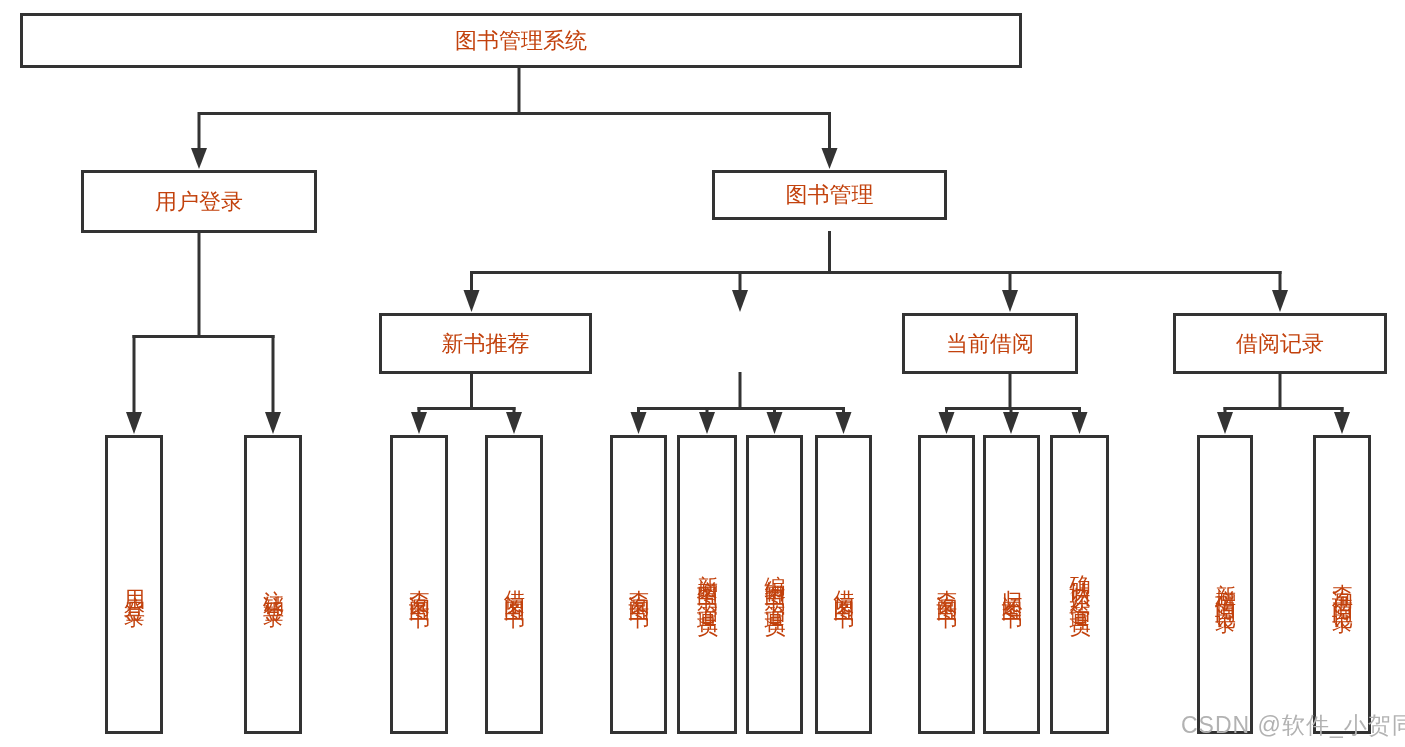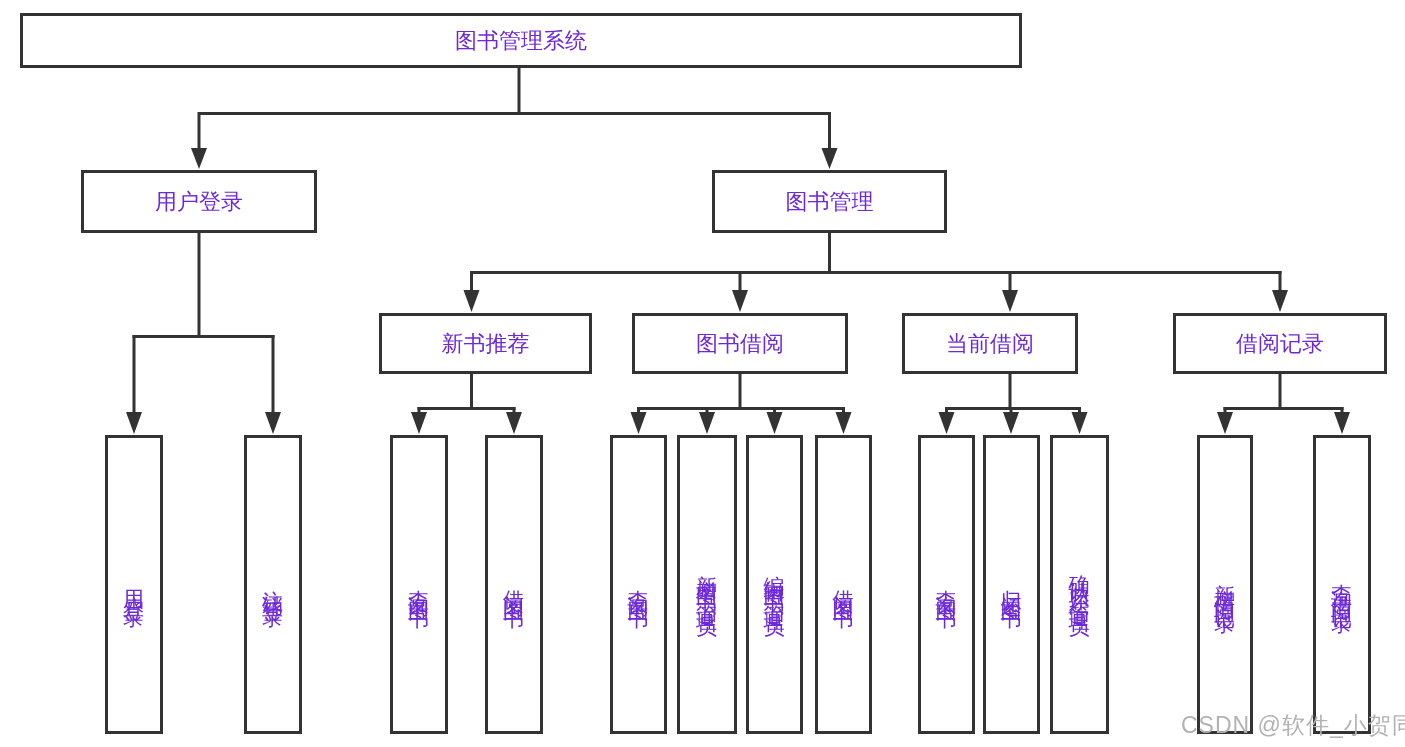--- a/index.html
+++ b/index.html
@@ -19,28 +19,29 @@
     position: absolute;
     left: 0;
     top: 0;
     z-index: 0;
   }
   .node {
     position: absolute;
     box-sizing: border-box;
     border: 3px solid #333333;
     background: #ffffff;
-    color: #6d28d9;
+    color: #c2410c;
     display: flex;
     align-items: center;
     justify-content: center;
     z-index: 1;
     font-size: 22px;
     line-height: 1;
     white-space: nowrap;
+    font-family: Liberation Serif, serif;
   }
   .leaf {
     writing-mode: vertical-rl;
     text-orientation: mixed;
     font-size: 21px;
     letter-spacing: 6px;
     white-space: normal;
   }
   .watermark {
     position: absolute;
@@ -120,24 +121,23 @@
       <path d="M1003 412 H1019 L1011 434 Z"></path>
       <path d="M1071.5 412 H1087.5 L1079.5 434 Z"></path>
       <path d="M1217 412 H1233 L1225 434 Z"></path>
       <path d="M1334 412 H1350 L1342 434 Z"></path>
     </g>
   </svg>
 
   <div class="node" style="left:20px; top:13px; width:1002px; height:55px;">图书管理系统</div>
 
   <div class="node" style="left:81px; top:170px; width:236px; height:63px;">用户登录</div>
-  <div class="node" style="left:712px; top:170px; width:235px; height:63px;">图书管理</div>
+  <div class="node" style="left:712px; top:170px; width:235px; height:50px;">图书管理</div>
 
   <div class="node" style="left:365px; top:313px; width:213px; height:61px;margin-left:14px;">新书推荐</div>
-  <div class="node" style="left:632px; top:313px; width:216px; height:61px;">图书借阅</div>
   <div class="node" style="left:902px; top:313px; width:176px; height:61px;">当前借阅</div>
   <div class="node" style="left:1173px; top:313px; width:214px; height:61px;">借阅记录</div>
 
   <div class="node leaf" style="left:105px; top:435px; width:58px; height:299px;">用户登录</div>
   <div class="node leaf" style="left:244px; top:435px; width:58px; height:299px;">注销登录</div>
 
   <div class="node leaf" style="left:390px; top:435px; width:58px; height:299px;">查询图书</div>
   <div class="node leaf" style="left:485px; top:435px; width:58px; height:299px;">借阅图书</div>
 
   <div class="node leaf" style="left:610px; top:435px; width:57px; height:299px;">查询图书</div>

